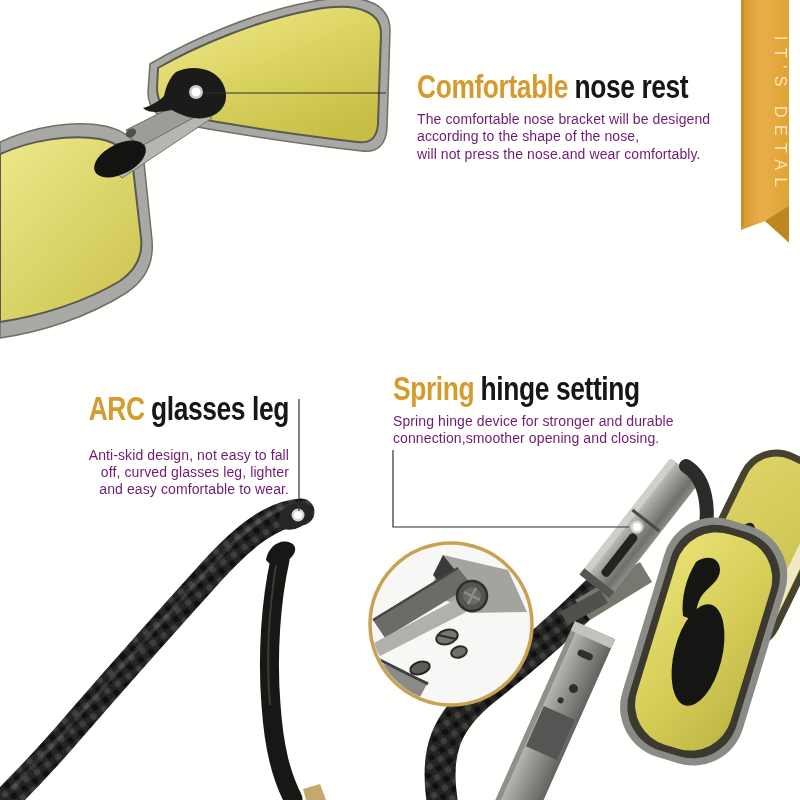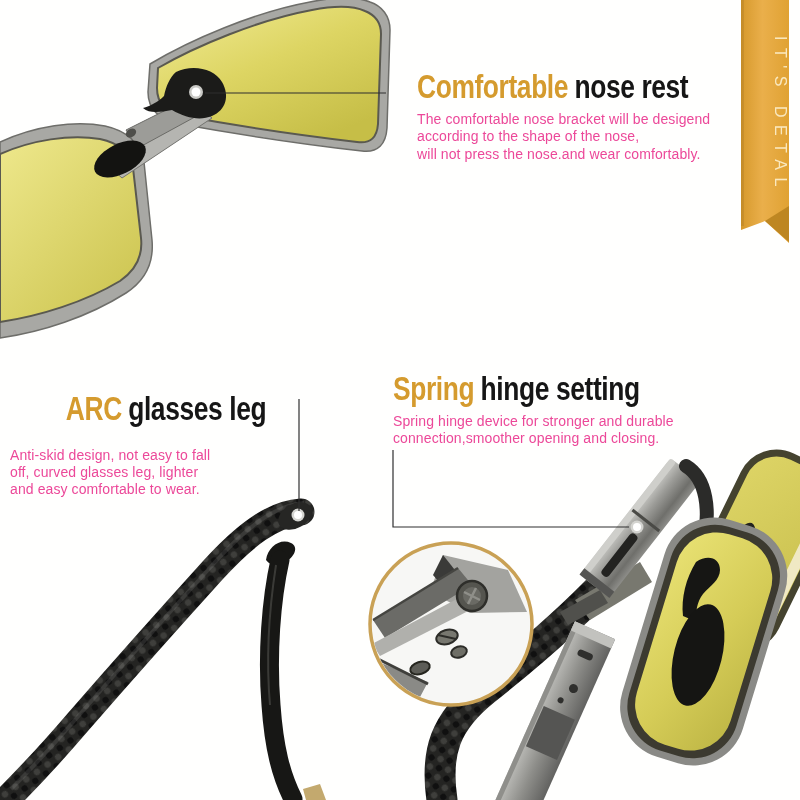--- a/index.html
+++ b/index.html
@@ -6,27 +6,27 @@
   #stage{position:relative;width:800px;height:800px;background:#fffffe;overflow:hidden;
          font-family:"Liberation Sans",sans-serif;}
   #photo-layer{position:absolute;left:0;top:0;width:800px;height:800px;}
 
   .feature{position:absolute;}
   .feature h2{margin:0;font-weight:700;font-size:33px;line-height:1.02;
               letter-spacing:-0.5px;white-space:nowrap;
               transform:scaleX(0.8);transform-origin:left center;
               color:#161616;}
   .feature h2 .hl{color:#D59B2E;margin-right:8px;}
-  .feature .body{margin-top:7px;font-size:14px;line-height:17.6px;color:#ec4899;
+  .feature .body{margin-top:7px;font-size:14px;line-height:17.6px;color:#701a75;
                  letter-spacing:0.1px;}
   .feature .body div{white-space:nowrap;}
 
   #feature-nose{left:389px;top:70px;margin-left:28px;}
   #feature-spring{left:393px;top:372px;}
-  #feature-arc{left:10px;top:392px;width:279px;}
+  #feature-arc{left:10px;top:392px;width:279px;text-align:right;}
   #feature-arc h2{transform-origin:right center;}
   #feature-arc .body{margin-top:21px;line-height:17.4px;}
 
   #ribbon-text{position:absolute;left:741px;top:0;width:48px;height:206px;
                display:flex;align-items:flex-start;justify-content:center;
                writing-mode:vertical-rl;text-orientation:mixed;
                padding-top:24px;box-sizing:border-box;
                font-size:16px;font-weight:500;letter-spacing:7.5px;
                color:rgba(253,241,210,0.88);}
 </style>

